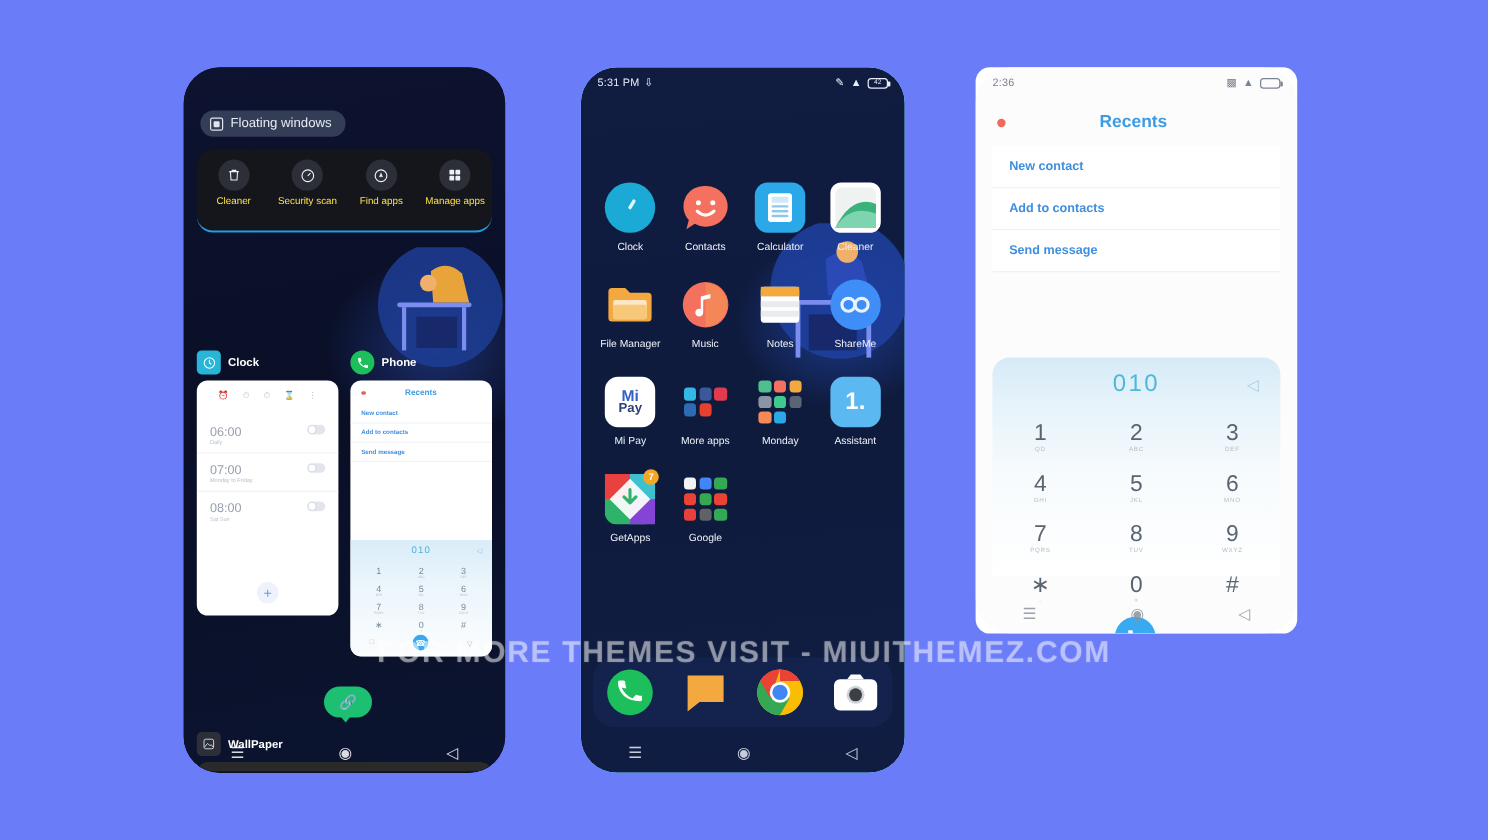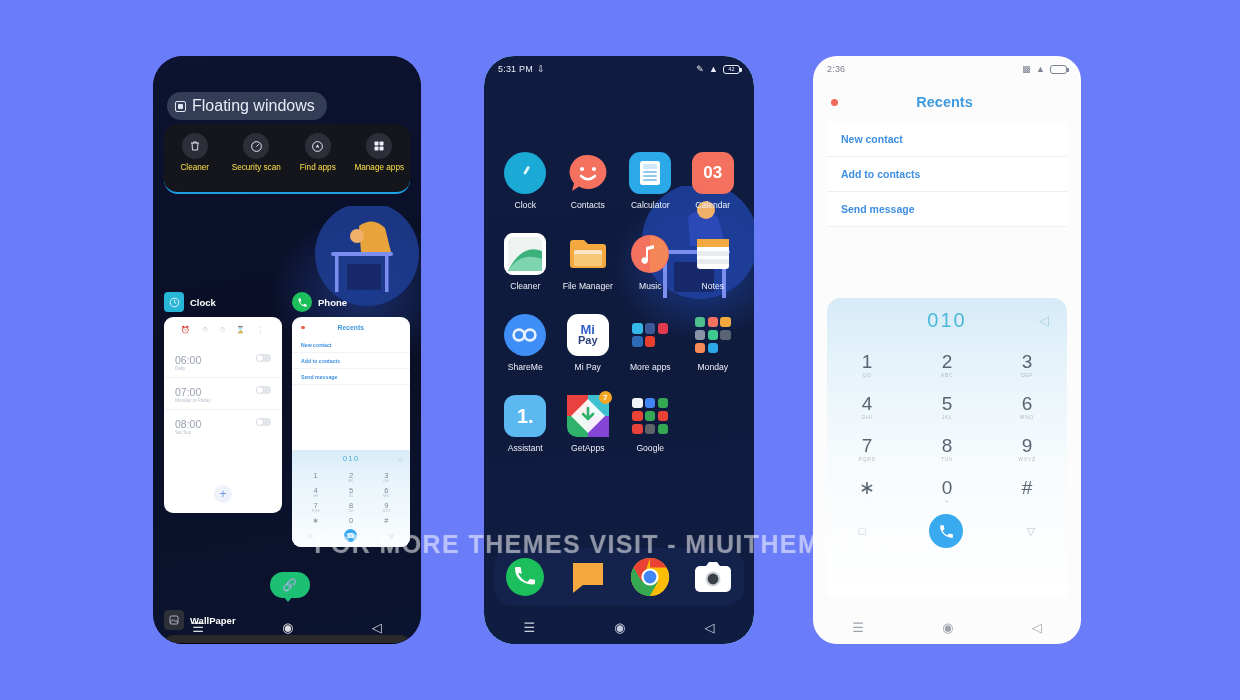--- a/index.html
+++ b/index.html
@@ -13,22 +13,22 @@
   
   .phone {
     position: absolute;
     border-radius: 30px;
     overflow: hidden;
   }
   #phone-recents { left: 153px; top: 56px; width: 268px; height: 588px;
       background: #0b1124; border-radius: 30px; }
   #phone-home    { left: 484px; top: 56px; width: 270px; height: 588px;
       background: #7dd3fc; border-radius: 30px; }
-  #phone-dialer  { left: 813px; top: 56px; width: 268px; height: 588px;
-      background: #ffffff; border-radius: 24px; padding-left: 40px; }
+  #phone-dialer  { left: 813px; top: 56px; width: 268px; height: 472px;
+      background: #ffffff; border-radius: 12px; padding-left: 40px; }
 
   .scr { position: absolute; inset: 0; overflow: hidden; border-radius: 30px; }
 
   
   .statusbar {
     position: absolute; top: 0; left: 0; right: 0; height: 26px;
     display: flex; align-items: center; justify-content: space-between;
     padding: 0 14px; font-size: 9px; letter-spacing: .2px;
   }
   .statusbar .sb-right { display: flex; align-items: center; gap: 5px; }
@@ -49,21 +49,21 @@
 
   
   #phone-recents .scr { background:
      radial-gradient(130px 110px at 78% 40%, #1b2f6e 0%, rgba(20,32,80,0) 70%),
      linear-gradient(170deg, #0d1330 0%, #0a0f26 50%, #0b1430 100%); }
 
   .floating-pill {
     position: absolute; left: 14px; top: 36px;
     background: rgba(86,96,120,.55); color: #e6eaf4;
     border-radius: 14px; padding: 5px 12px 5px 8px;
-    display: flex; align-items: center; gap: 6px; font-size: 16px;
+    display: flex; align-items: center; gap: 6px; font-size: 11px;
   }
   .fp-ico {
     width: 11px; height: 11px; border: 1.2px solid #dfe4f0; border-radius: 2px;
     display:flex; align-items:center; justify-content:center;
   }
   .fp-ico:before { content:""; width:5px; height:5px; background:#dfe4f0; border-radius:1px; }
 
   .quick-panel {
     position: absolute; left: 11px; right: 11px; top: 68px; height: 70px;
     background: #14161c; border-radius: 14px;
@@ -430,26 +430,20 @@
               <rect x="2" y="1" width="20" height="24" rx="2.5" fill="#fff"></rect>
               <rect x="5" y="4" width="14" height="5" rx="1" fill="#cfe9f8"></rect>
               <rect x="5" y="11" width="14" height="2" rx="1" fill="#8fc9ea"></rect>
               <rect x="5" y="15" width="14" height="2" rx="1" fill="#8fc9ea"></rect>
               <rect x="5" y="19" width="14" height="2" rx="1" fill="#8fc9ea"></rect>
             </svg>
         </div>
         <div class="nm">Calculator</div>
       </div>
 
-      <div class="app">
-        <div class="ic" style="background:#f4705f;">
-          <span style="color:#fff;font-size:17px;font-weight:bold;">03</span>
-        </div>
-        <div class="nm">Calendar</div>
-      </div>
 
       <div class="app">
         <div class="ic" style="background:#fff;border-radius:9px;padding:3px;">
           <svg width="34" height="34" viewBox="0 0 34 34">
               <rect width="34" height="34" rx="6" fill="#eef3f1"></rect>
               <path d="M0 34 Q14 6 34 14 L34 34z" fill="#3bb27b"></path>
               <path d="M0 34 Q12 14 34 22 L34 34z" fill="#7fd4b0"></path>
             </svg>
         </div>
         <div class="nm">Cleaner</div>

